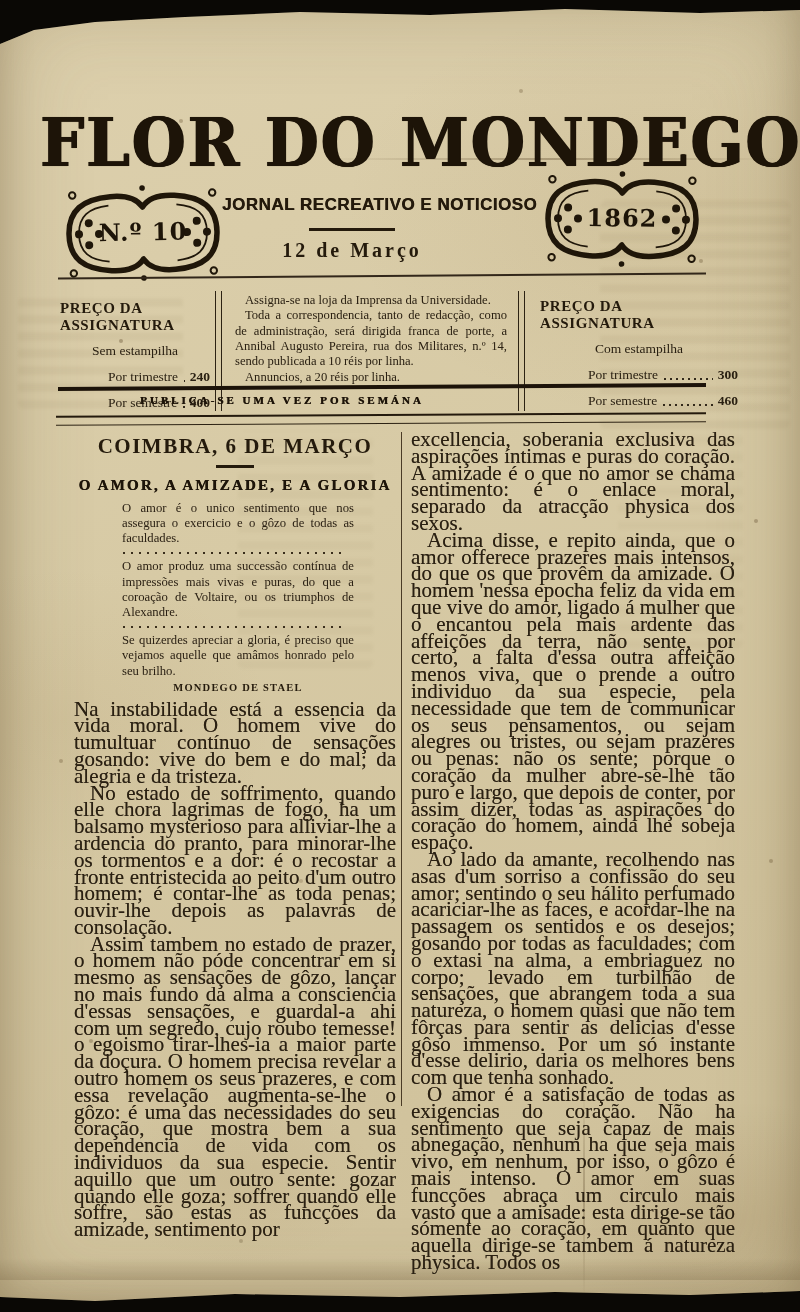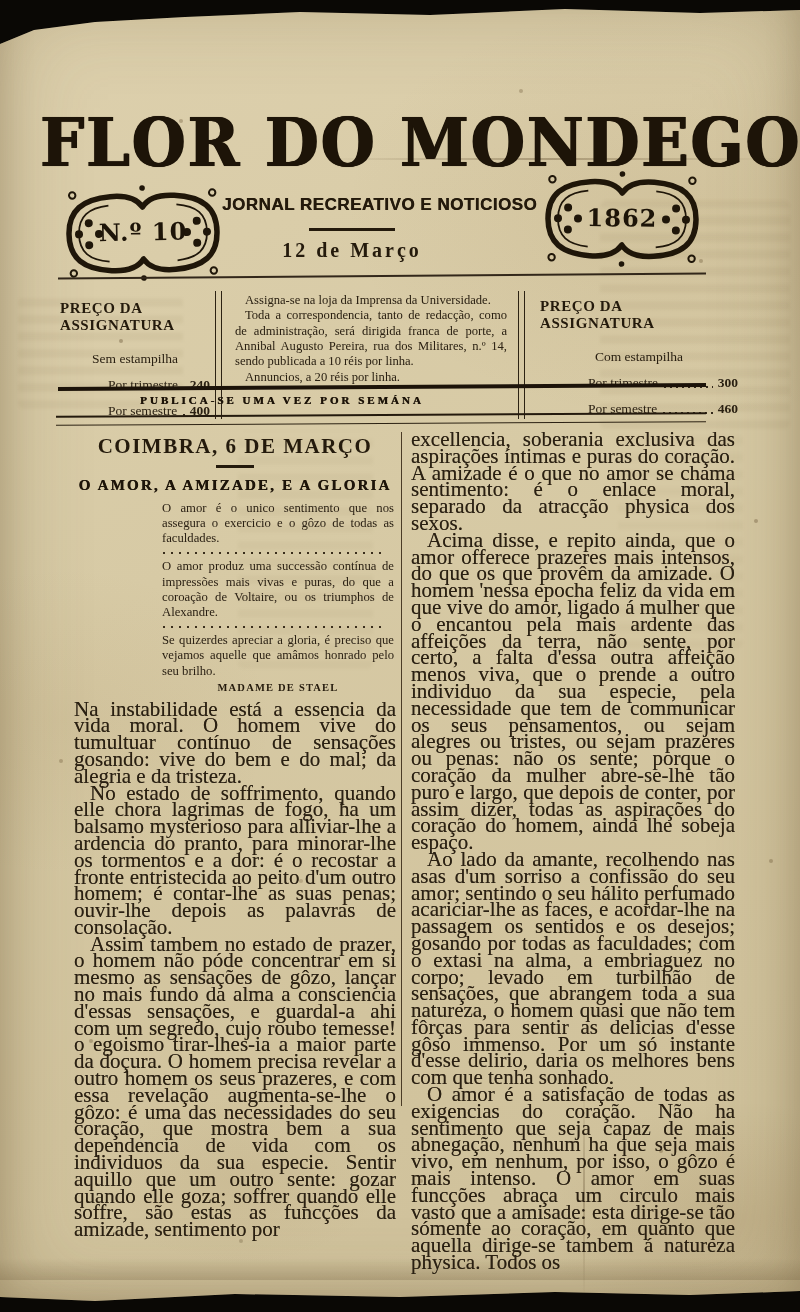--- a/index.html
+++ b/index.html
@@ -75,21 +75,21 @@
     font-size:20px;letter-spacing:3px;color:#241a0c;
   }
   .top-rule{position:absolute;top:275px;left:58px;width:648px;height:2px;background:#32271a;transform:rotate(-0.45deg);}
   
   .header-row{position:absolute;top:291px;left:60px;width:682px;display:flex;align-items:stretch;}
   .hcol-a{width:150px;padding-top:9px;}
   .vdiv{width:5px;border-left:1.6px solid #2c2213;border-right:1.6px solid #2c2213;margin:0 5px;}
   .hcol-b{width:272px;padding:2px 6px 0 8px;}
   .hcol-c{flex:1;padding-top:7px;padding-left:10px;padding-right:4px;}
   .sub-heading{font-size:15px;font-weight:bold;letter-spacing:.6px;color:#241a0c;}
-  .sub-sub{font-size:13.5px;text-align:center;margin-top:17px;}
+  .sub-sub{font-size:13.5px;text-align:center;margin-top:9px;}
   .price-row{display:flex;align-items:baseline;font-size:13.5px;margin-top:10px;margin-left:48px;}
   .price-dots{flex:1;height:4px;margin:0 5px 2px;align-self:flex-end;
     background-image:radial-gradient(circle at 2px 2px,#32281a 1.1px,transparent 1.5px);
     background-size:6px 4px;background-repeat:repeat-x;background-position:left bottom;}
   .price-value{font-weight:bold;}
   .hcol-b p{margin:0;font-size:12.6px;line-height:1.22;text-align:justify;}
   .hcol-b p.ind{text-indent:10px;}
   
   .heavy-rule{position:absolute;top:385px;left:58px;width:648px;height:3.5px;background:#1c1309;transform:rotate(-0.35deg);}
   .banner{
@@ -100,21 +100,21 @@
   .dbl-rule{position:absolute;top:414px;left:56px;width:650px;height:7px;
     border-top:2.6px solid #241a0d;border-bottom:1.4px solid #2c2213;transform:rotate(-0.3deg);}
   
   .col-rule{position:absolute;left:401px;top:432px;width:1.4px;height:674px;background:#4a3b26;}
   .col-left{position:absolute;left:74px;top:434px;width:322px;}
   .col-right{position:absolute;left:411px;top:431px;width:324px;}
   .dateline{text-align:center;font-weight:bold;font-size:21px;letter-spacing:1.5px;color:#241a0c;white-space:nowrap;}
   .dash{width:38px;height:2.6px;background:#241a0c;margin:6px auto 9px;}
   .art-title{text-align:center;font-weight:bold;font-size:15px;letter-spacing:2.2px;color:#1d1409;
     margin-bottom:7px;white-space:nowrap;text-shadow:.4px 0 0 currentColor;}
-  .epigraph{margin-left:88px;width:232px;font-size:12.7px;line-height:1.2;text-align:justify;color:#2b2114;}
+  .epigraph{margin-left:48px;width:232px;font-size:12.7px;line-height:1.2;text-align:justify;color:#2b2114;}
   .epigraph p{margin:0;}
   .dotline{height:5px;margin:4px 0;width:96%;
     background-image:radial-gradient(circle at 2px 3px,#3a2e1c 1px,transparent 1.4px);
     background-size:8px 5px;background-repeat:repeat-x;}
   .attribution{text-align:center;font-weight:bold;font-size:10.5px;letter-spacing:1.2px;margin-top:3px;color:#241a0c;}
   .body{margin-top:6px;font-size:21px;line-height:16.8px;text-align:justify;color:#2a2012;
     text-shadow:0 0 .4px rgba(43,33,20,.55);}
   .body p{margin:0;text-indent:16px;}
   .body p.noindent{text-indent:0;}
 </style>
@@ -241,25 +241,25 @@
   <div class="col-left">
     <div class="dateline">COIMBRA, 6 DE MARÇO</div>
     <div class="dash"></div>
     <div class="art-title">O AMOR, A AMIZADE, E A GLORIA</div>
     <div class="epigraph">
       <p>O amor é o unico sentimento que nos assegura o exercicio e o gôzo de todas as faculdades.</p>
       <div class="dotline"></div>
       <p>O amor produz uma successão contínua de impressões mais vivas e puras, do que a coroação de Voltaire, ou os triumphos de Alexandre.</p>
       <div class="dotline"></div>
       <p>Se quizerdes apreciar a gloria, é preciso que vejamos aquelle que amâmos honrado pelo seu brilho.</p>
-      <div class="attribution">MADAME DE STAEL</div>
+      <div class="attribution">MONDEGO DE STAEL</div>
     </div>
     <div class="body">
       <p class="noindent">Na instabilidade está a essencia da vida moral. O homem vive do tumultuar contínuo de sensações gosando: vive do bem e do mal; da alegria e da tristeza.</p>
-      <p>No estado de soffrimento, quando elle chora lagrimas de fogo, ha um balsamo mysterioso para alliviar-lhe a ardencia do pranto, para minorar-lhe os tormentos e a dor: é o recostar a fronte entristecida ao peito d'um outro homem; é contar-lhe as suas penas; ouvir-lhe depois as palavras de consolação.</p>
+      <p>No estado de soffrimento, quando elle chora lagrimas de fogo, ha um balsamo mysterioso para alliviar-lhe a ardencia do pranto, para minorar-lhe os tormentos e a dor: é o recostar a fronte entristecida ao peito d'um outro homem; é contar-lhe as toda penas; ouvir-lhe depois as palavras de consolação.</p>
       <p>Assim tambem no estado de prazer, o homem não póde concentrar em si mesmo as sensações de gôzo, lançar no mais fundo da alma a consciencia d'essas sensações, e guardal-a ahi com um segredo, cujo roubo temesse! o egoismo tirar-lhes-ia a maior parte da doçura. O homem precisa revelar a outro homem os seus prazeres, e com essa revelação augmenta-se-lhe o gôzo: é uma das necessidades do seu coração, que mostra bem a sua dependencia de vida com os individuos da sua especie. Sentir aquillo que um outro sente: gozar quando elle goza; soffrer quando elle soffre, são estas as funcções da amizade, sentimento por</p>
     </div>
   </div>
 
   <div class="col-right">
     <div class="body" style="margin-top:0;">
       <p class="noindent">excellencia, soberania exclusiva das aspirações íntimas e puras do coração. A amizade é o que no amor se chama sentimento: é o enlace moral, separado da atracção physica dos sexos.</p>
       <p>Acima disse, e repito ainda, que o amor offerece prazeres mais intensos, do que os que provêm da amizade. O homem 'nessa epocha feliz da vida em que vive do amor, ligado á mulher que o encantou pela mais ardente das affeições da terra, não sente, por certo, a falta d'essa outra affeição menos viva, que o prende a outro individuo da sua especie, pela necessidade que tem de communicar os seus pensamentos, ou sejam alegres ou tristes, ou sejam prazeres ou penas: não os sente; porque o coração da mulher abre-se-lhe tão puro e largo, que depois de conter, por assim dizer, todas as aspirações do coração do homem, ainda lhe sobeja espaço.</p>
       <p>Ao lado da amante, recolhendo nas asas d'um sorriso a confissão do seu amor; sentindo o seu hálito perfumado acariciar-lhe as faces, e acordar-lhe na passagem os sentidos e os desejos; gosando por todas as faculdades; com o extasi na alma, a embriaguez no corpo; levado em turbilhão de sensações, que abrangem toda a sua natureza, o homem quasi que não tem fôrças para sentir as delicias d'esse gôso immenso. Por um só instante d'esse delirio, daria os melhores bens com que tenha sonhado.</p>
       <p>O amor é a satisfação de todas as exigencias do coração. Não ha sentimento que seja capaz de mais abnegação, nenhum ha que seja mais vivo, em nenhum, por isso, o gôzo é mais intenso. O amor em suas funcções abraça um circulo mais vasto que a amisade: esta dirige-se tão sómente ao coração, em quanto que aquella dirige-se tambem á natureza physica. Todos os</p>

